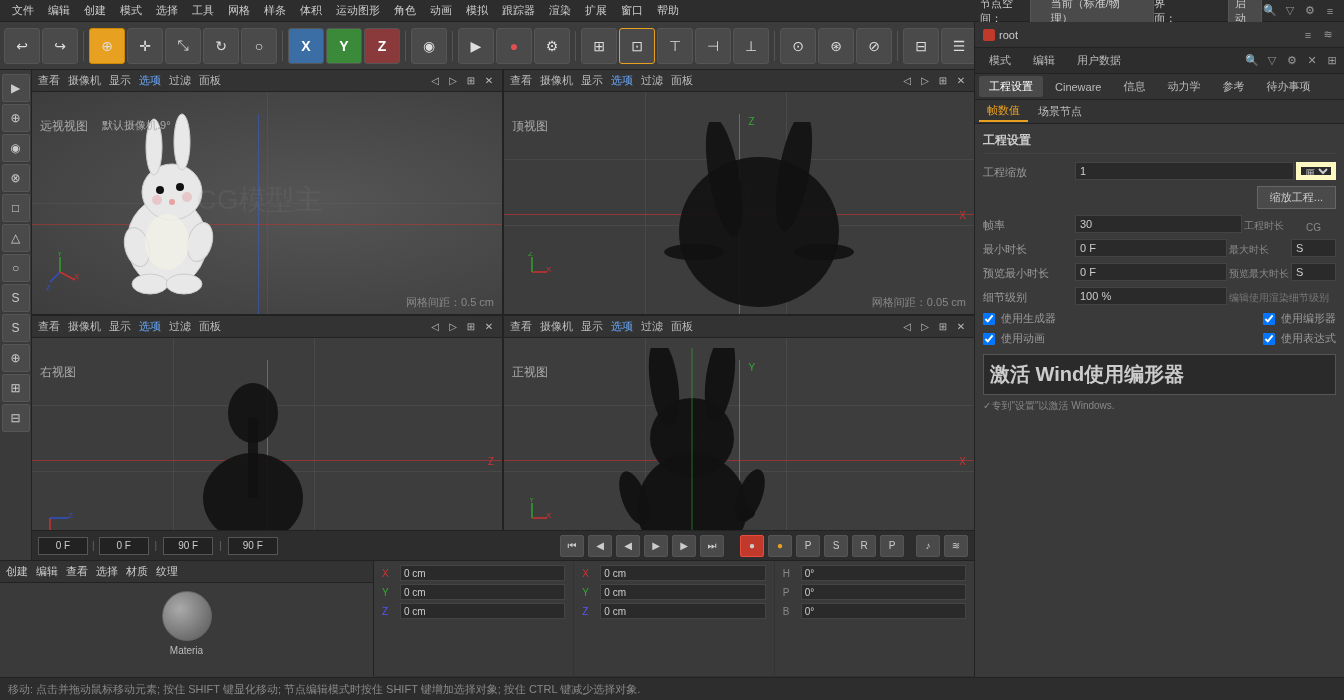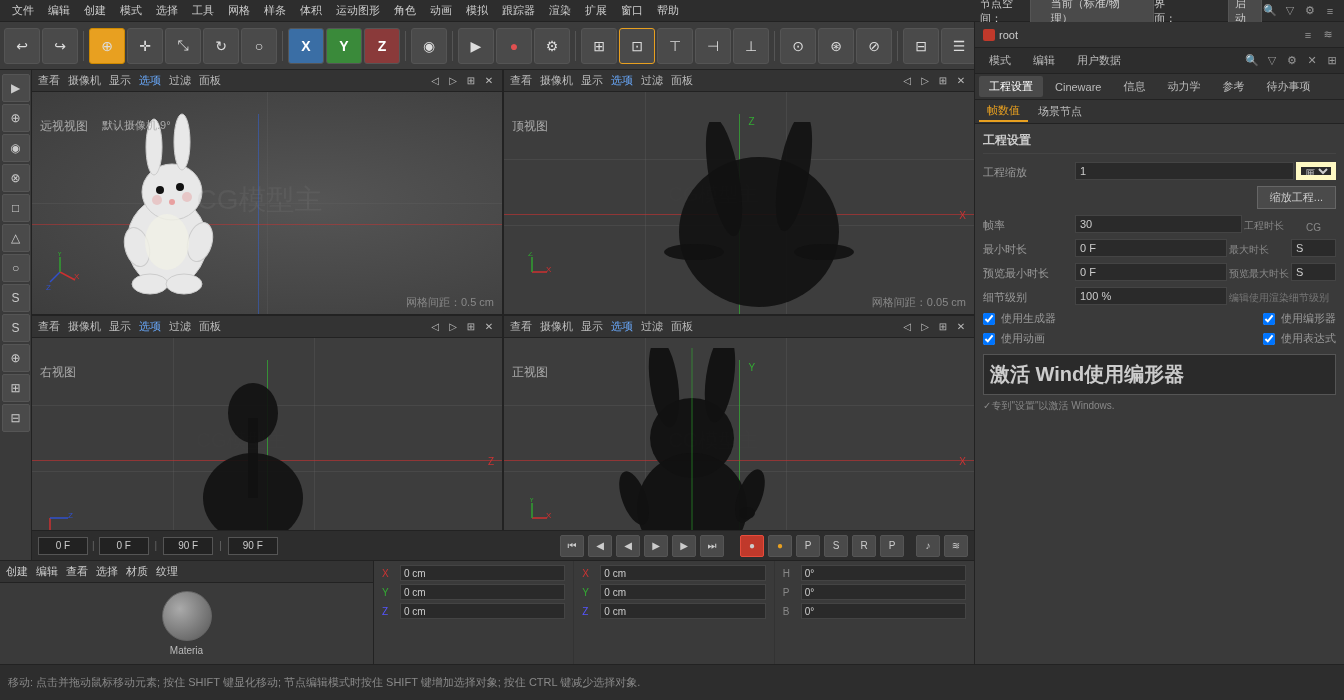--- a/index.html
+++ b/index.html
@@ -452,21 +452,21 @@
     }
     .prop-checkbox input { width: 12px; height: 12px; }
     .prop-checkbox label { font-size: 11px; color: #999; }
 
     
     .status-bar {
       position: absolute;
       bottom: 0;
       left: 0;
       right: 0;
-      height: 36px;
+      height: 23px;
       background: #2d2d2d;
       display: flex;
       align-items: center;
       padding: 0 8px;
       border-top: 1px solid #222;
       font-size: 11px;
       color: #888;
     }
 
     

